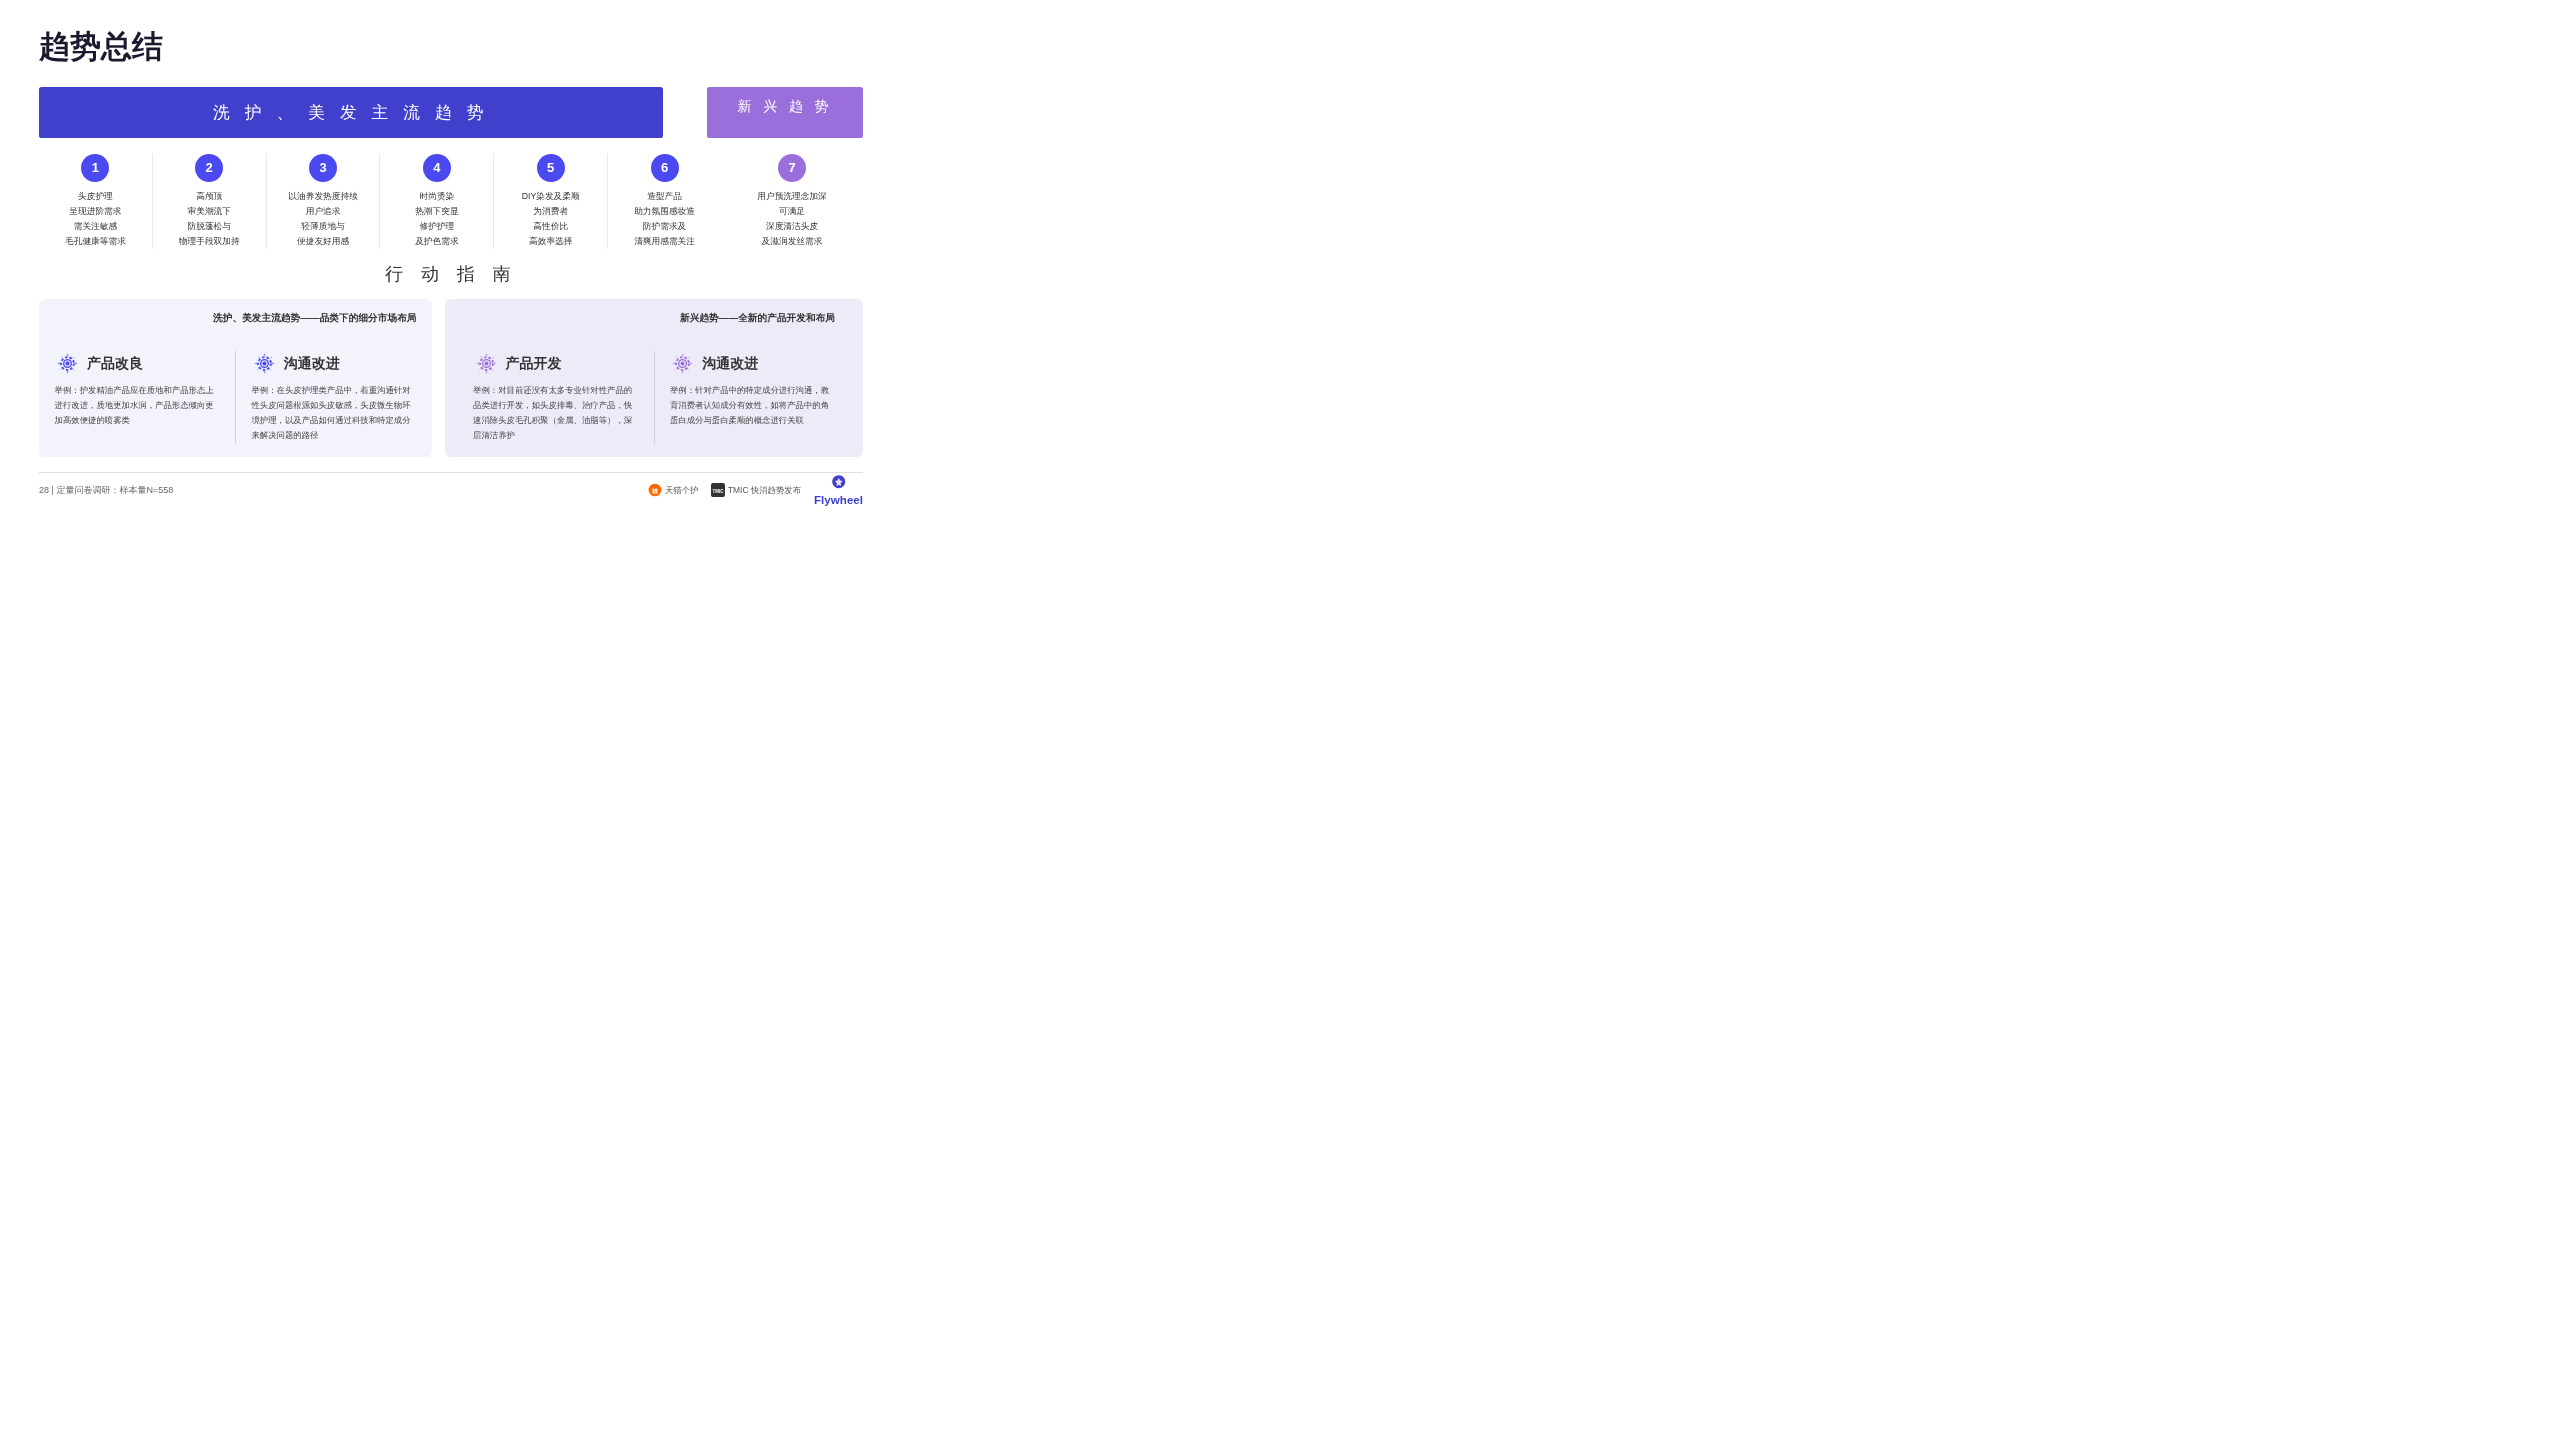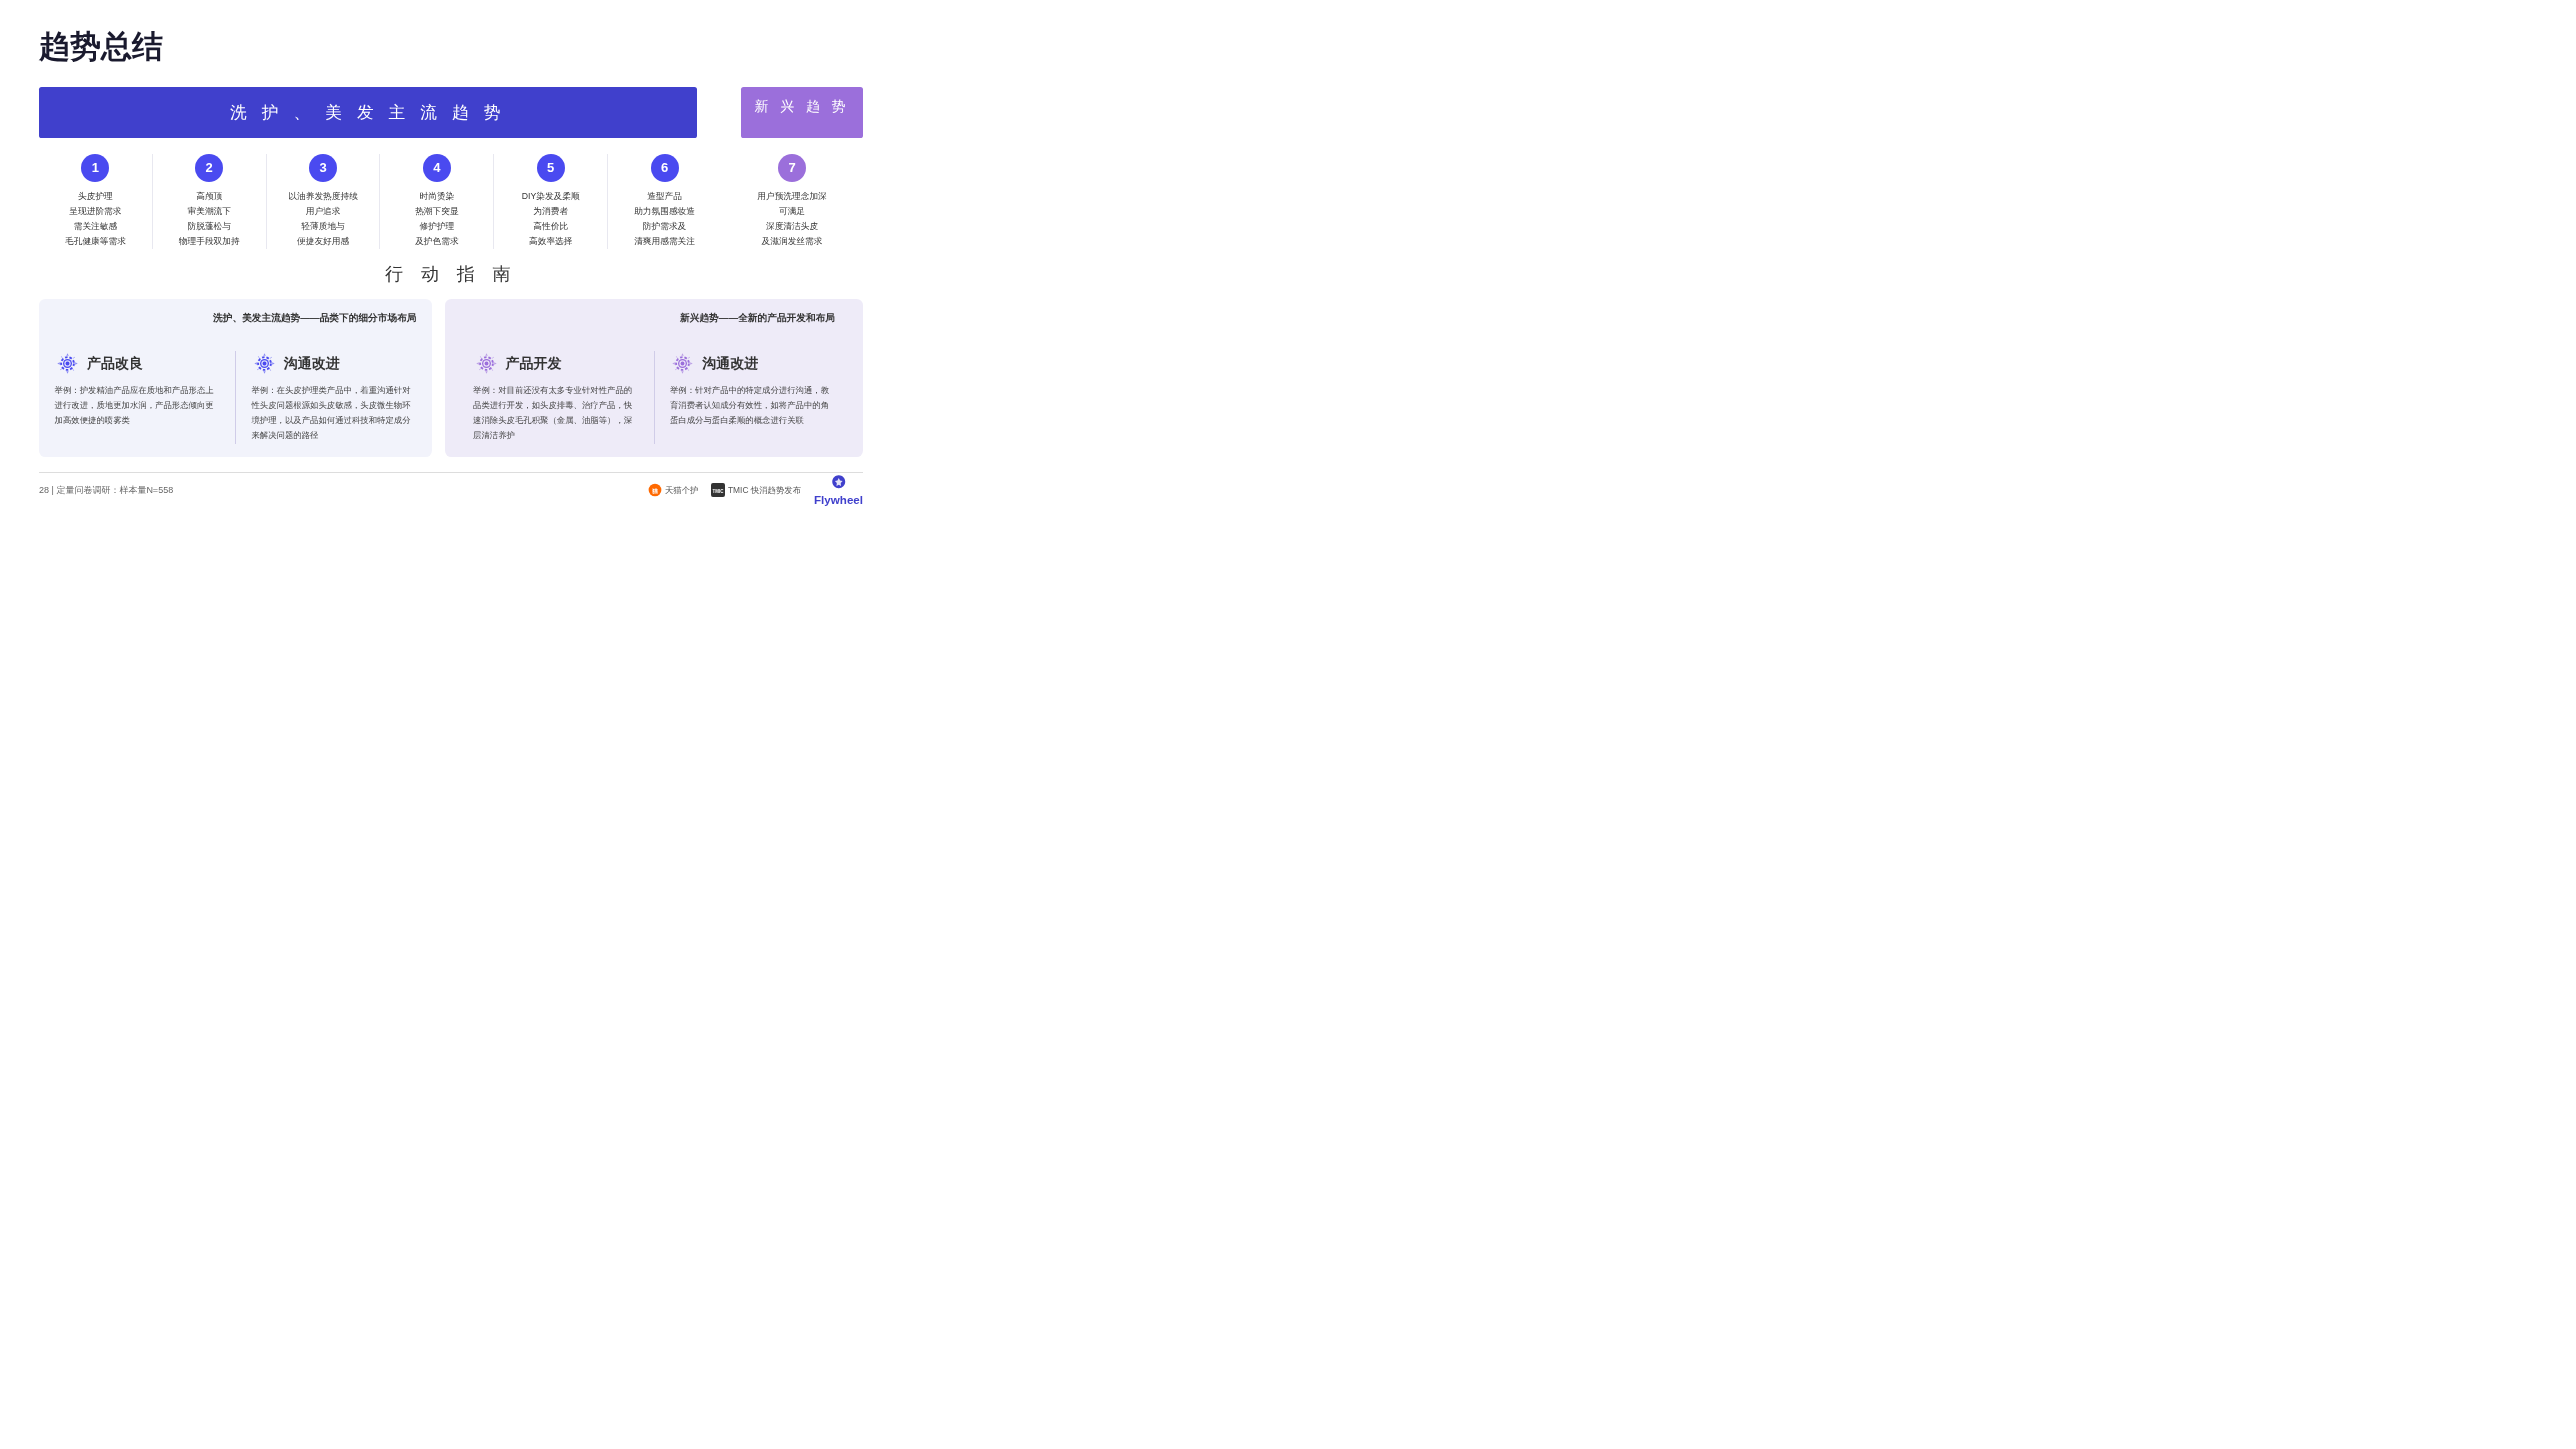--- a/index.html
+++ b/index.html
@@ -32,21 +32,21 @@
       background: #4040cc;
       color: #fff;
       text-align: center;
       padding: 14px 13px;
       font-size: 16.7px;
       letter-spacing: 5.2px;
       border-radius: 2.6px;
     }
 
     .banner-side {
-      width: 122px;
+      width: 156px;
       background: #9b6fdb;
       color: #fff;
       text-align: center;
       padding: 10.3px 13px;
       font-size: 14px;
       letter-spacing: 3.9px;
       border-radius: 2.6px;
       margin-left: 34px;
     }
 

